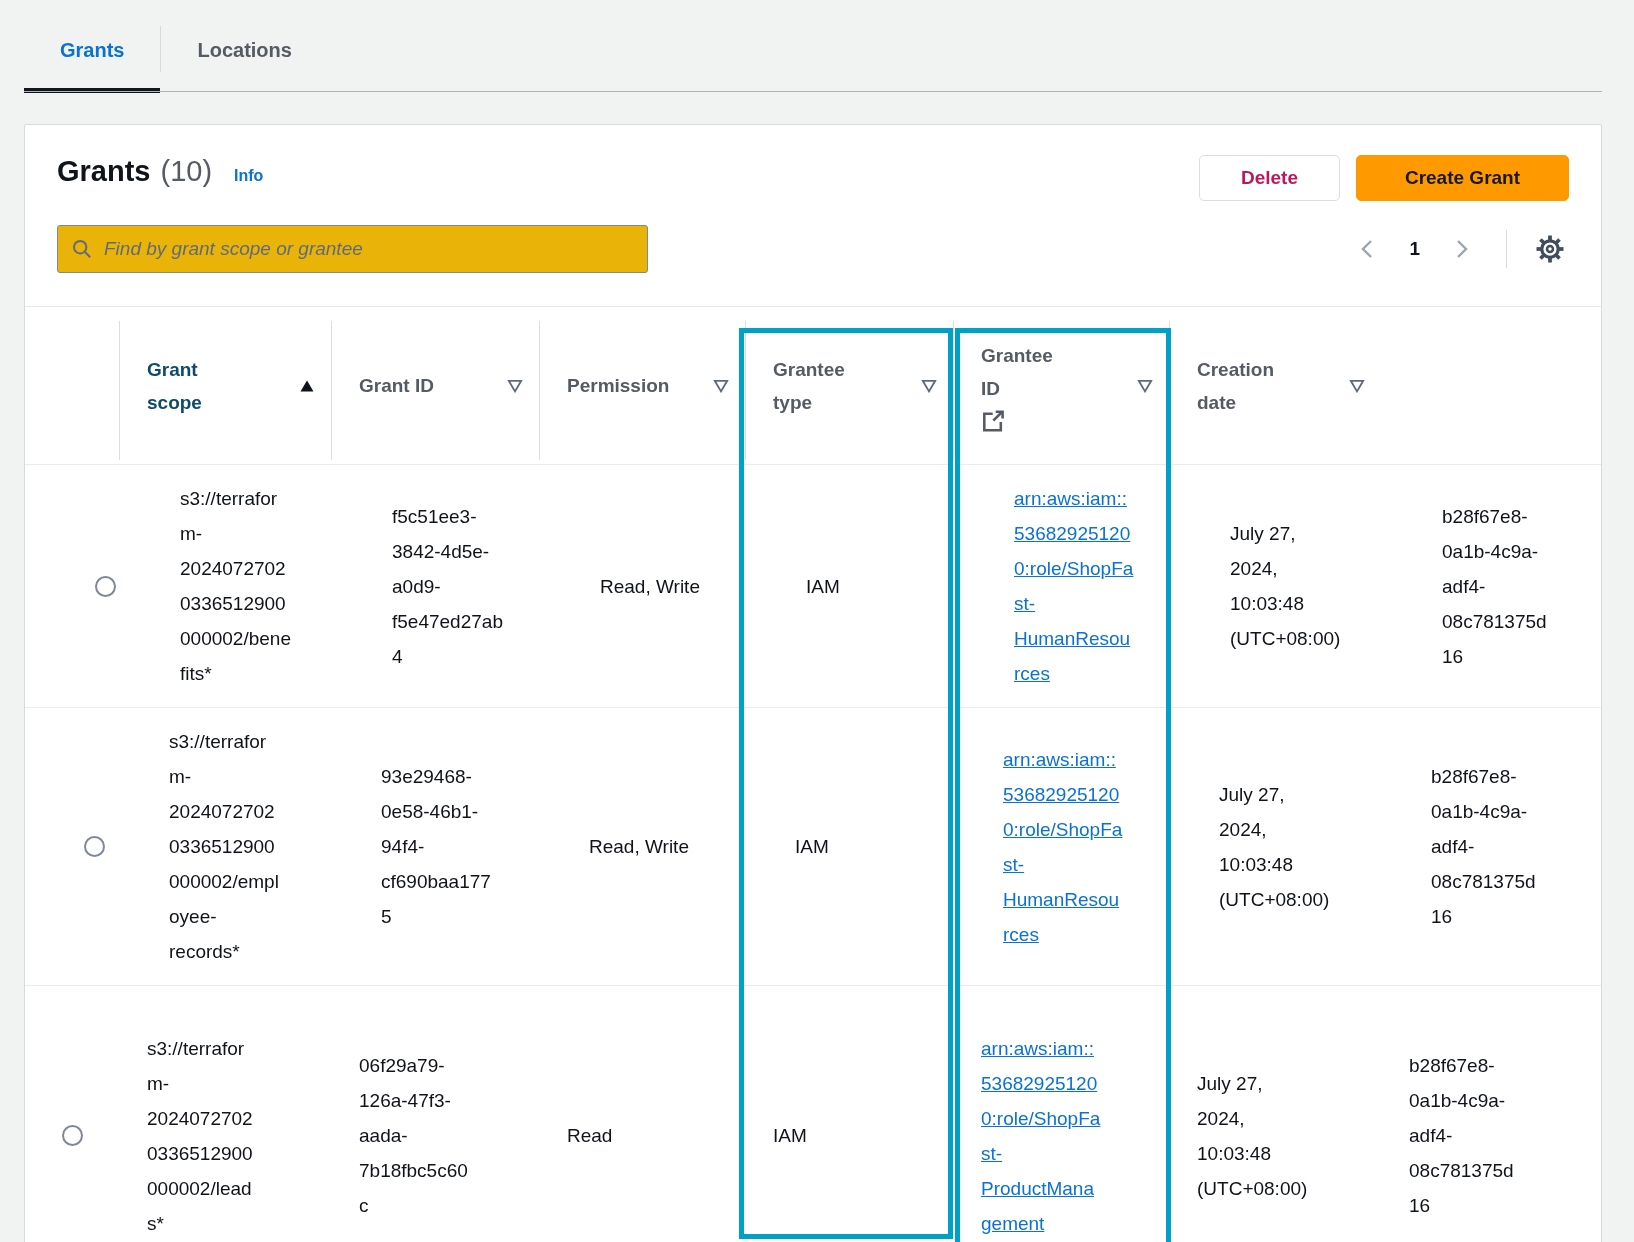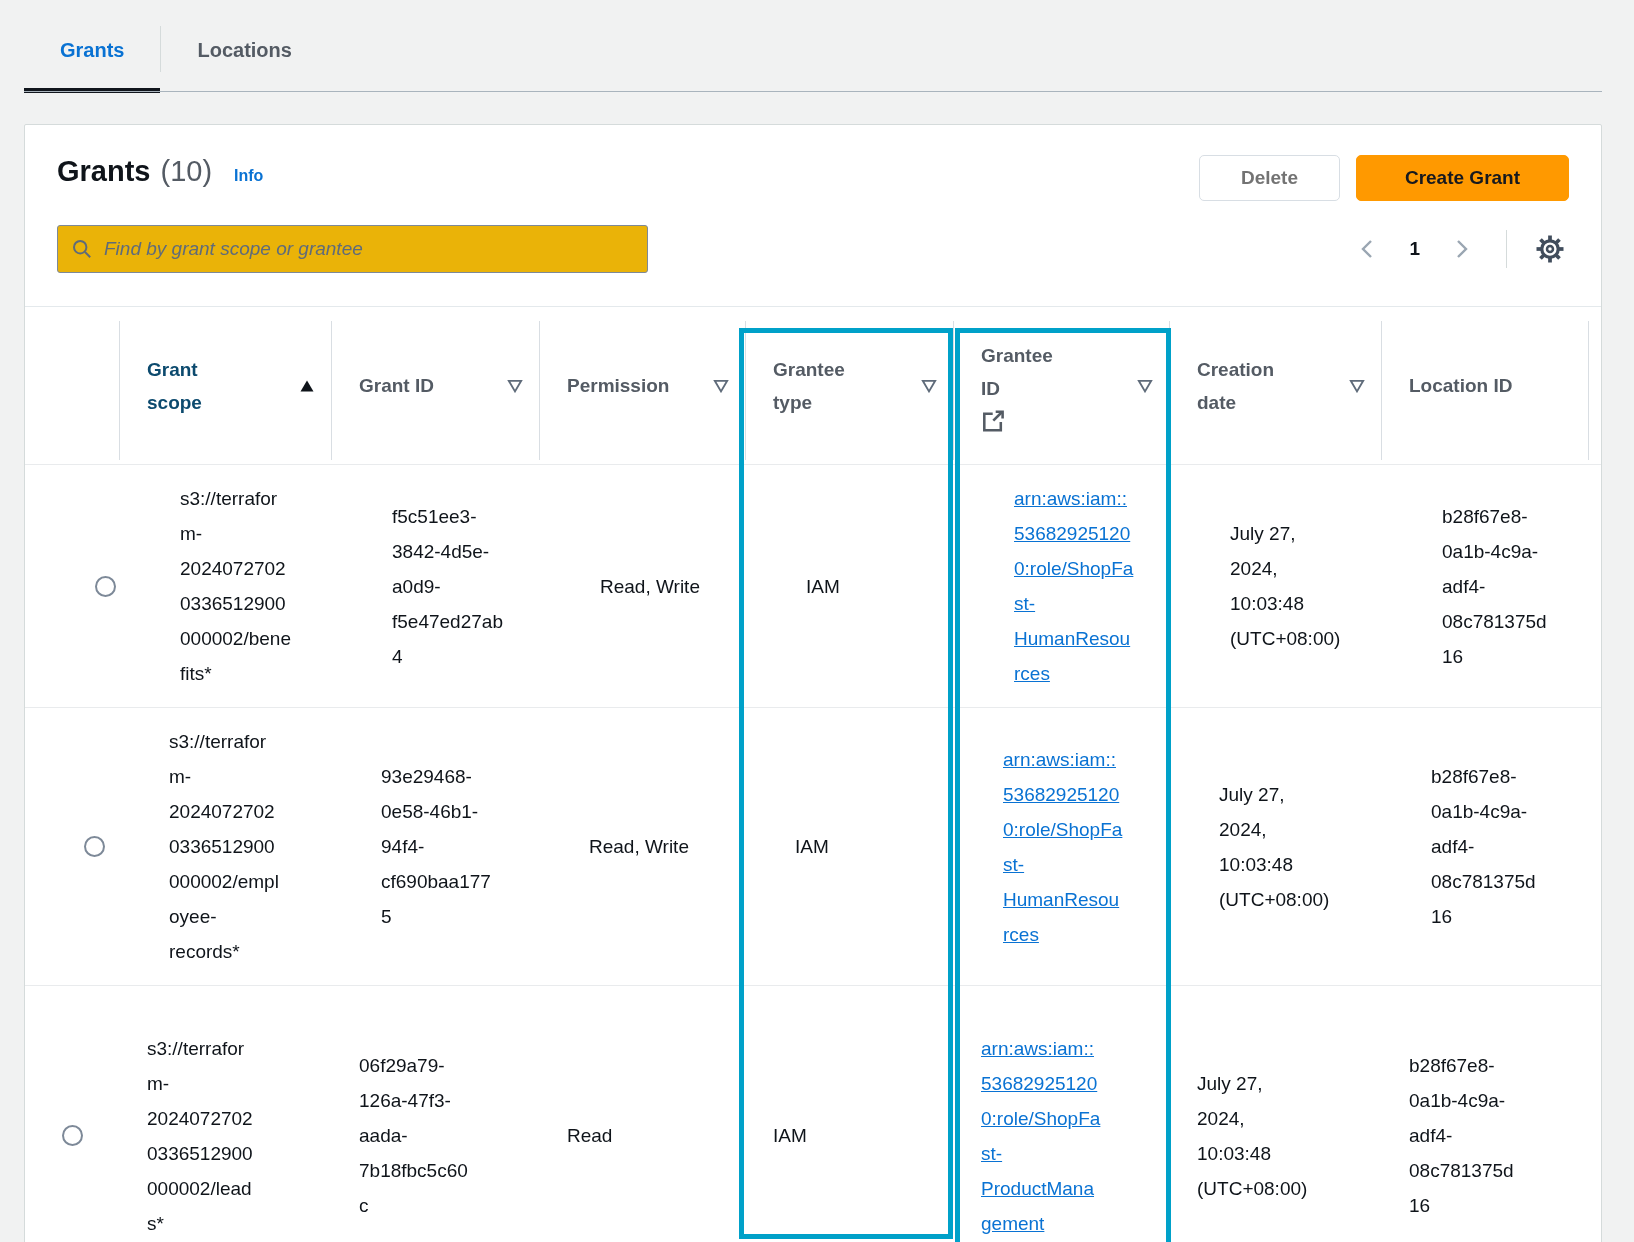--- a/index.html
+++ b/index.html
@@ -24,21 +24,21 @@
   
   .panel { position: relative; margin: 32px 32px 0 24px; width: 1578px; background: #ffffff; border: 1px solid #d5dbdb; border-radius: 2px; min-height: 1110px; }
   .panel-header { padding: 30px 32px 0 32px; height: 181px; }
   .title-row { display: flex; align-items: flex-start; justify-content: space-between; }
   .title-group { display: flex; align-items: baseline; }
   .panel-title { font-size: 29px; font-weight: 700; color: #0f141a; }
   .panel-count { font-size: 29px; font-weight: 400; color: #545b64; margin-left: 10px; }
   .info-link { font-size: 16px; font-weight: 700; color: #0972d3; margin-left: 22px; text-decoration: none; cursor: pointer; }
   .actions { display: flex; gap: 16px; }
   .btn { font-family: "Liberation Sans", sans-serif; font-size: 19px; font-weight: 700; border-radius: 5px; padding: 11px 0; cursor: pointer; }
-  .btn-delete { width: 141px; background: #ffffff; color: #737373; border: 1px solid #d8dee4; }
+  .btn-delete { width: 141px; background: #ffffff; color: #be185d; border: 1px solid #d8dee4; }
   .btn-create { width: 213px; background: #ff9900; color: #16191f; border: 1px solid #ff9900; }
 
   .search-row { display: flex; align-items: center; justify-content: space-between; margin-top: 24px; }
   .search-box { position: relative; width: 591px; }
   .search-box svg { position: absolute; left: 15px; top: 14px; }
   .search-input { width: 100%; height: 48px; border: 1px solid #7d8998; border-radius: 3px; padding: 0 14px 0 46px; font-family: "Liberation Sans", sans-serif; font-size: 19px; font-style: italic; color: #0f141a; background: #eab308; outline: none; }
   .search-input::placeholder { color: #5f6b7a; opacity: 1; }
   .pagination { display: flex; align-items: center; }
   .page-btn { background: none; border: none; padding: 6px; cursor: pointer; display: flex; align-items: center; }
   .page-num { font-size: 19px; font-weight: 700; color: #0f141a; margin: 0 24px; }
@@ -216,25 +216,20 @@
 
       <div class="th c-date wrap2">
         <div class="hdr-inner">
           <span class="hdr-label">Creation date</span>
           <svg class="sort-icon" width="16" height="14" viewBox="0 0 16 14" fill="none">
             <path d="M1.8 1.8 h12.4 L8 12.4 Z" stroke="#5f6b7a" stroke-width="1.8"></path>
           </svg>
         </div>
       </div>
 
-      <div class="th c-loc">
-        <div class="hdr-inner">
-          <span class="hdr-label">Location ID</span>
-        </div>
-      </div>
     </div>
 
     <div class="trow r1">
       <div class="td c-select">
           <span class="radio"></span>
         </div>
       <div class="td c-scope">
           <div class="cell-text">s3://terraform-20240727020336512900000002/benefits*</div>
         </div>
       <div class="td c-gid">

